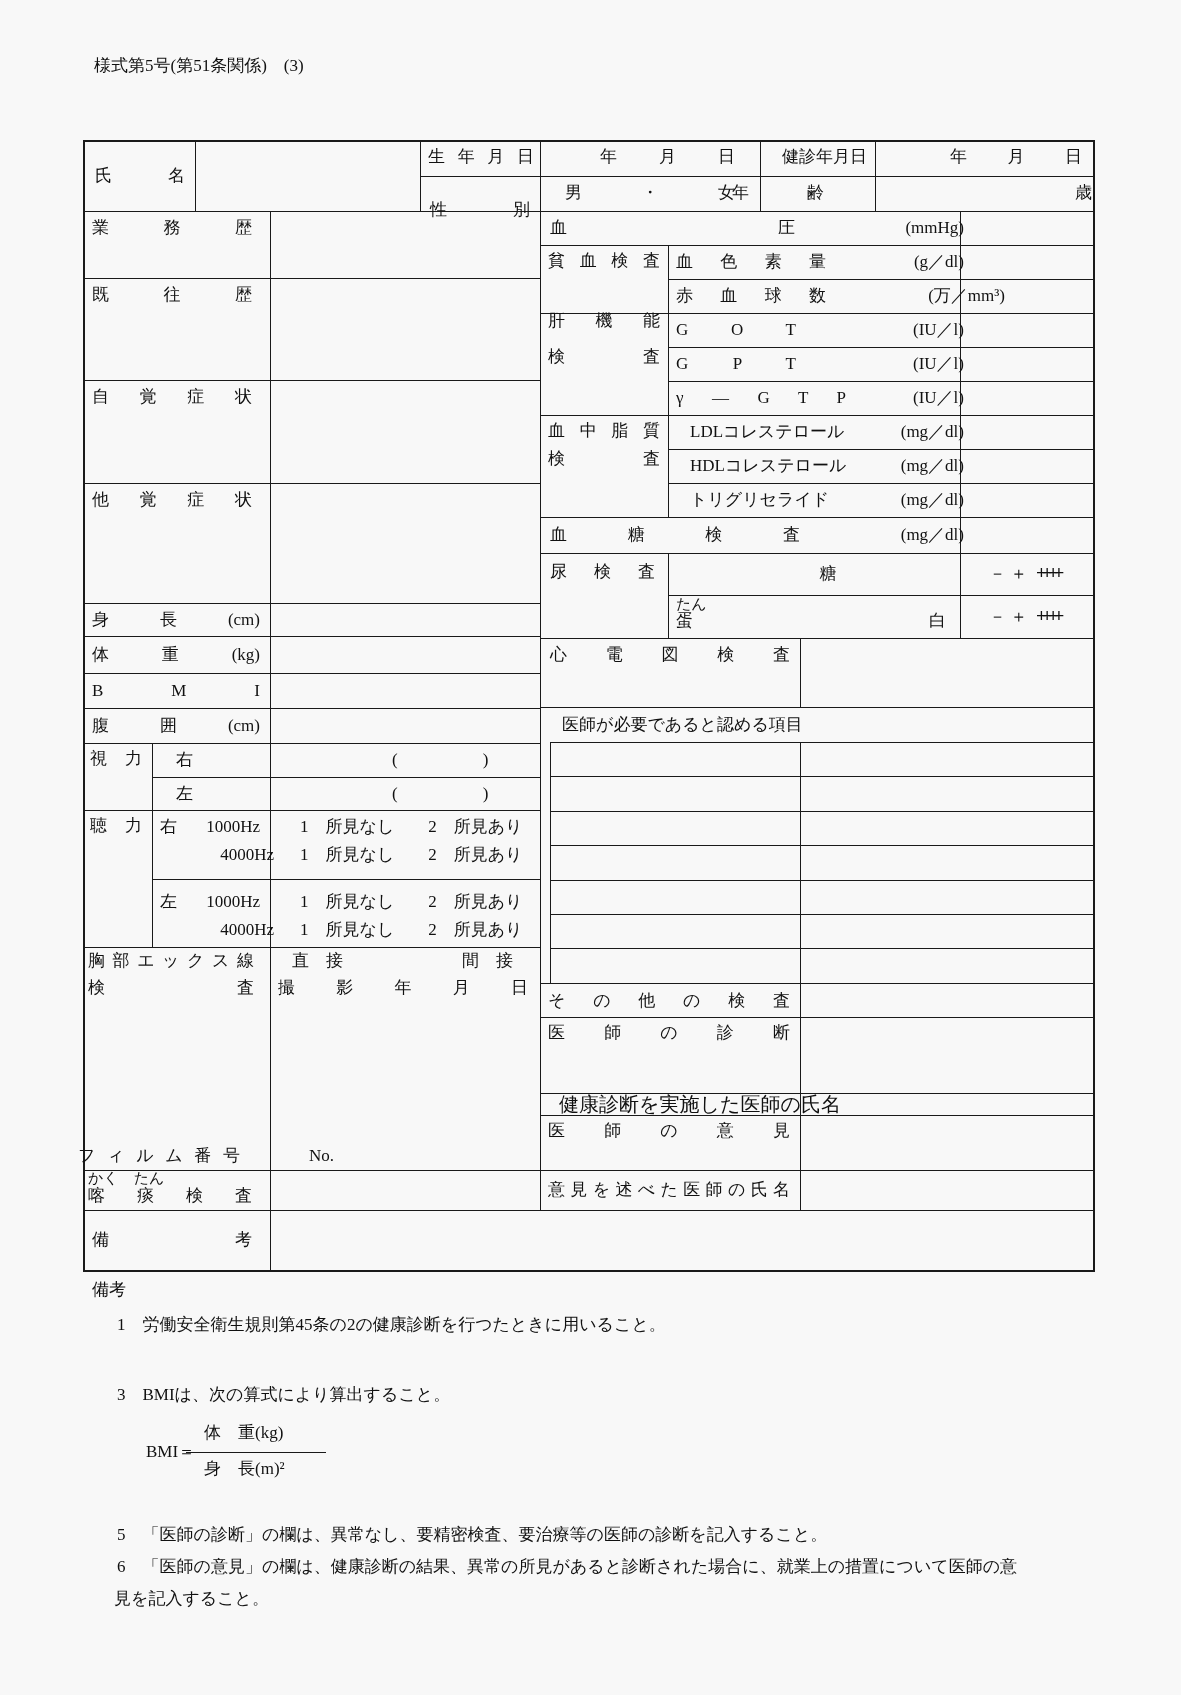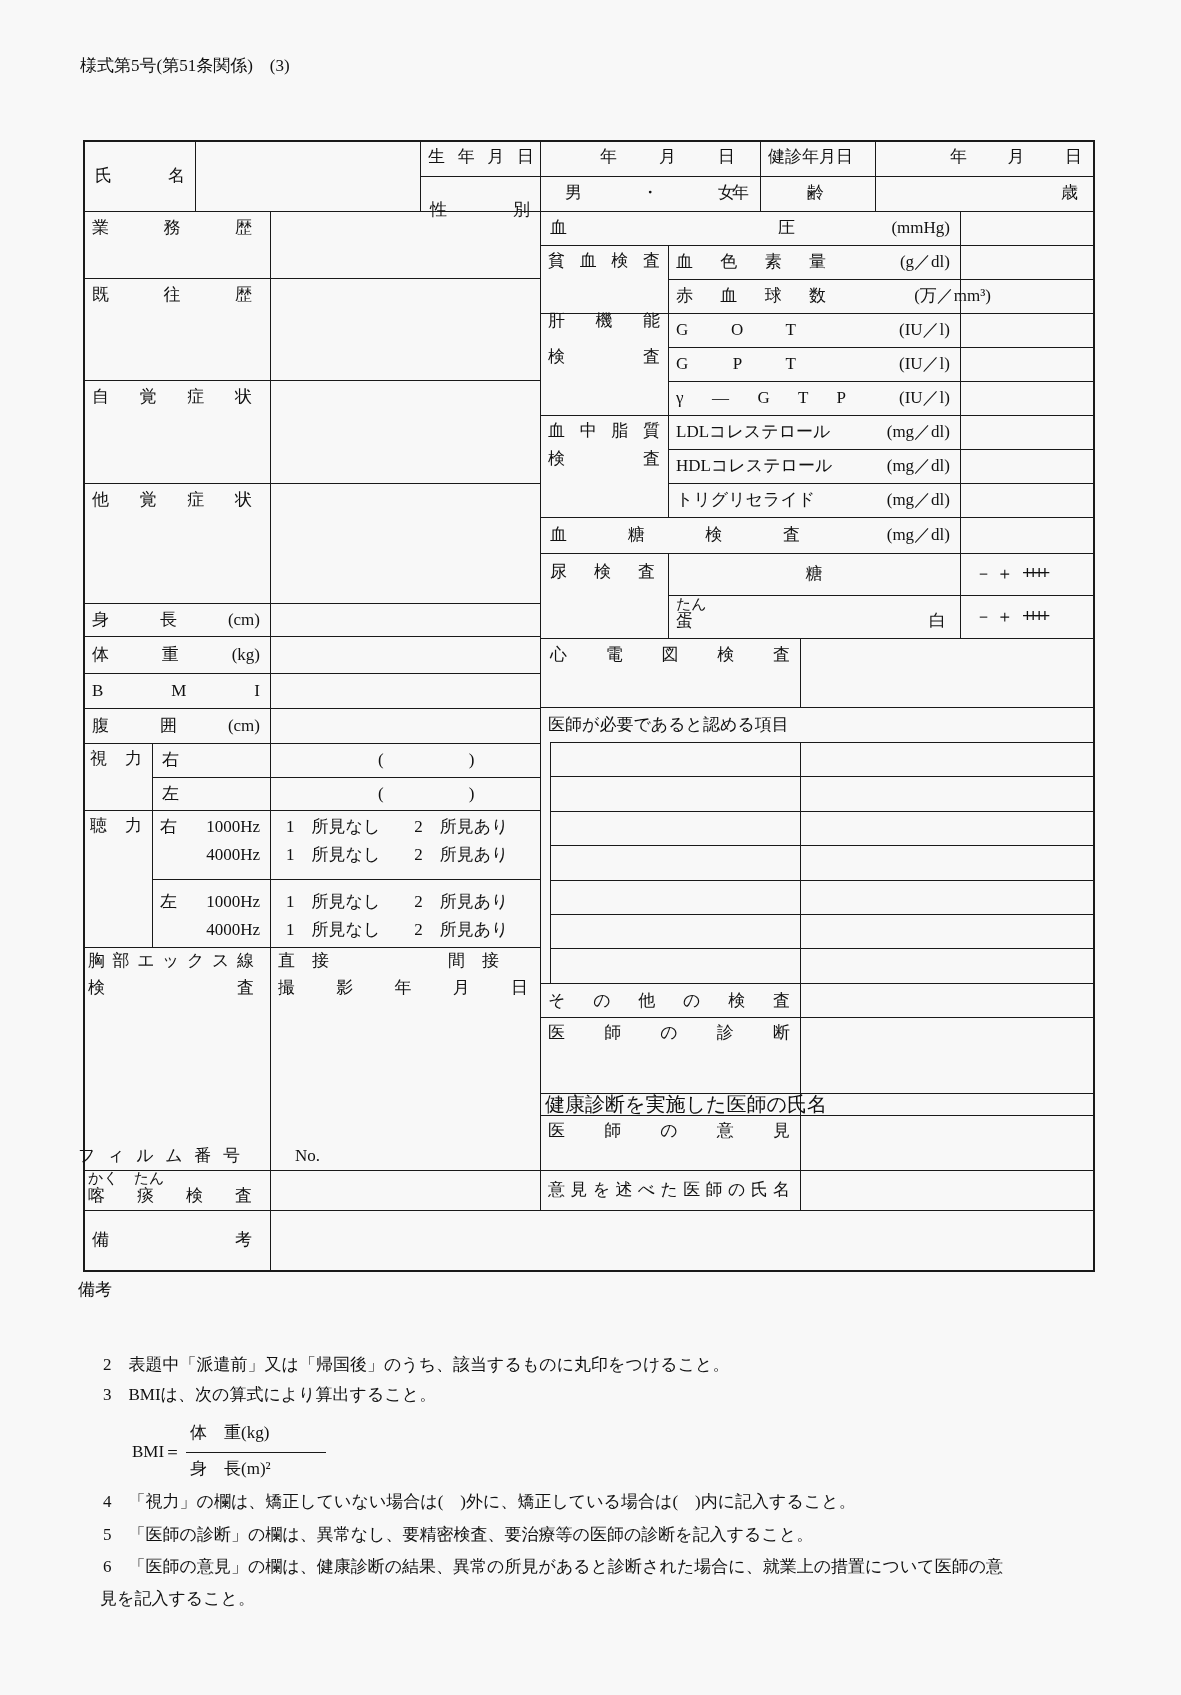--- a/index.html
+++ b/index.html
@@ -4,21 +4,21 @@
 <style>
   html,body{margin:0;padding:0;background:#e8e8e8;}
   #sheet{
     position:relative;
     width:1181px;height:1695px;
     background:#f8f8f8;
     font-family:"Liberation Serif","DejaVu Serif",serif;
     color:#111;
     overflow:hidden;
   }
-  .t{position:absolute;font-size:17px;line-height:17px;white-space:pre;}
+  .t{position:absolute;font-size:17px;line-height:17px;white-space:pre;margin-left:14px;}
   .j{position:absolute;display:block;font-size:17px;line-height:17px;
      text-align:justify;text-align-last:justify;white-space:normal;}
   .r{text-align:right;text-align-last:right;}
   .c{text-align:center;text-align-last:center;white-space:pre;}
   .fs{position:absolute;font-size:15px;line-height:10px;white-space:pre;}
   .hl{position:absolute;height:1px;background:#1a1a1a;}
   .vl{position:absolute;width:1px;background:#1a1a1a;}
   .frame{position:absolute;left:83px;top:140px;width:1012px;height:1132px;
      border:2px solid #1a1a1a;box-sizing:border-box;}
   .title{position:absolute;left:0;width:1181px;text-align:center;
@@ -180,26 +180,25 @@
 
   <span class="t" style="left:548px;top:716px">医師が必要であると認める項目</span>
 
   <span class="j" style="left:548px;top:992px;width:242px">そ の 他 の 検 査</span>
   <span class="j" style="left:548px;top:1024px;width:242px">医 師 の 診 断</span>
   <span class="t" style="left:545px;top:1096px;font-size:20px">健康診断を実施した医師の氏名</span>
   <span class="j" style="left:548px;top:1122px;width:242px">医 師 の 意 見</span>
   <span class="j" style="left:548px;top:1181px;width:242px">意 見 を 述 べ た 医 師 の 氏 名</span>
 
   <span class="t" style="left:78px;top:1281px">備考</span>
-  <span class="t" style="left:103px;top:1356px">2　表題中「派遣前」又は「帰国後」のうち、該当するものに丸印をつけること。</span>
+  <span class="t" style="left:103px;top:1316px">1　労働安全衛生規則第45条の2の健康診断を行つたときに用いること。</span>
   <span class="t" style="left:103px;top:1386px">3　BMIは、次の算式により算出すること。</span>
 
   <span class="t" style="left:132px;top:1443px">BMI＝</span>
   <span class="t" style="left:190px;top:1424px">体　重(kg)</span>
   <div class="hl" style="top:1452px;left:186px;width:140px"></div>
   <span class="t" style="left:190px;top:1460px">身　長(m)²</span>
 
-  <span class="t" style="left:103px;top:1493px">4　「視力」の欄は、矯正していない場合は(　)外に、矯正している場合は(　)内に記入すること。</span>
   <span class="t" style="left:103px;top:1526px">5　「医師の診断」の欄は、異常なし、要精密検査、要治療等の医師の診断を記入すること。</span>
   <span class="t" style="left:103px;top:1558px">6　「医師の意見」の欄は、健康診断の結果、異常の所見があると診断された場合に、就業上の措置について医師の意</span>
   <span class="t" style="left:100px;top:1590px">見を記入すること。</span>
 
 </div>
 
 </body></html>

